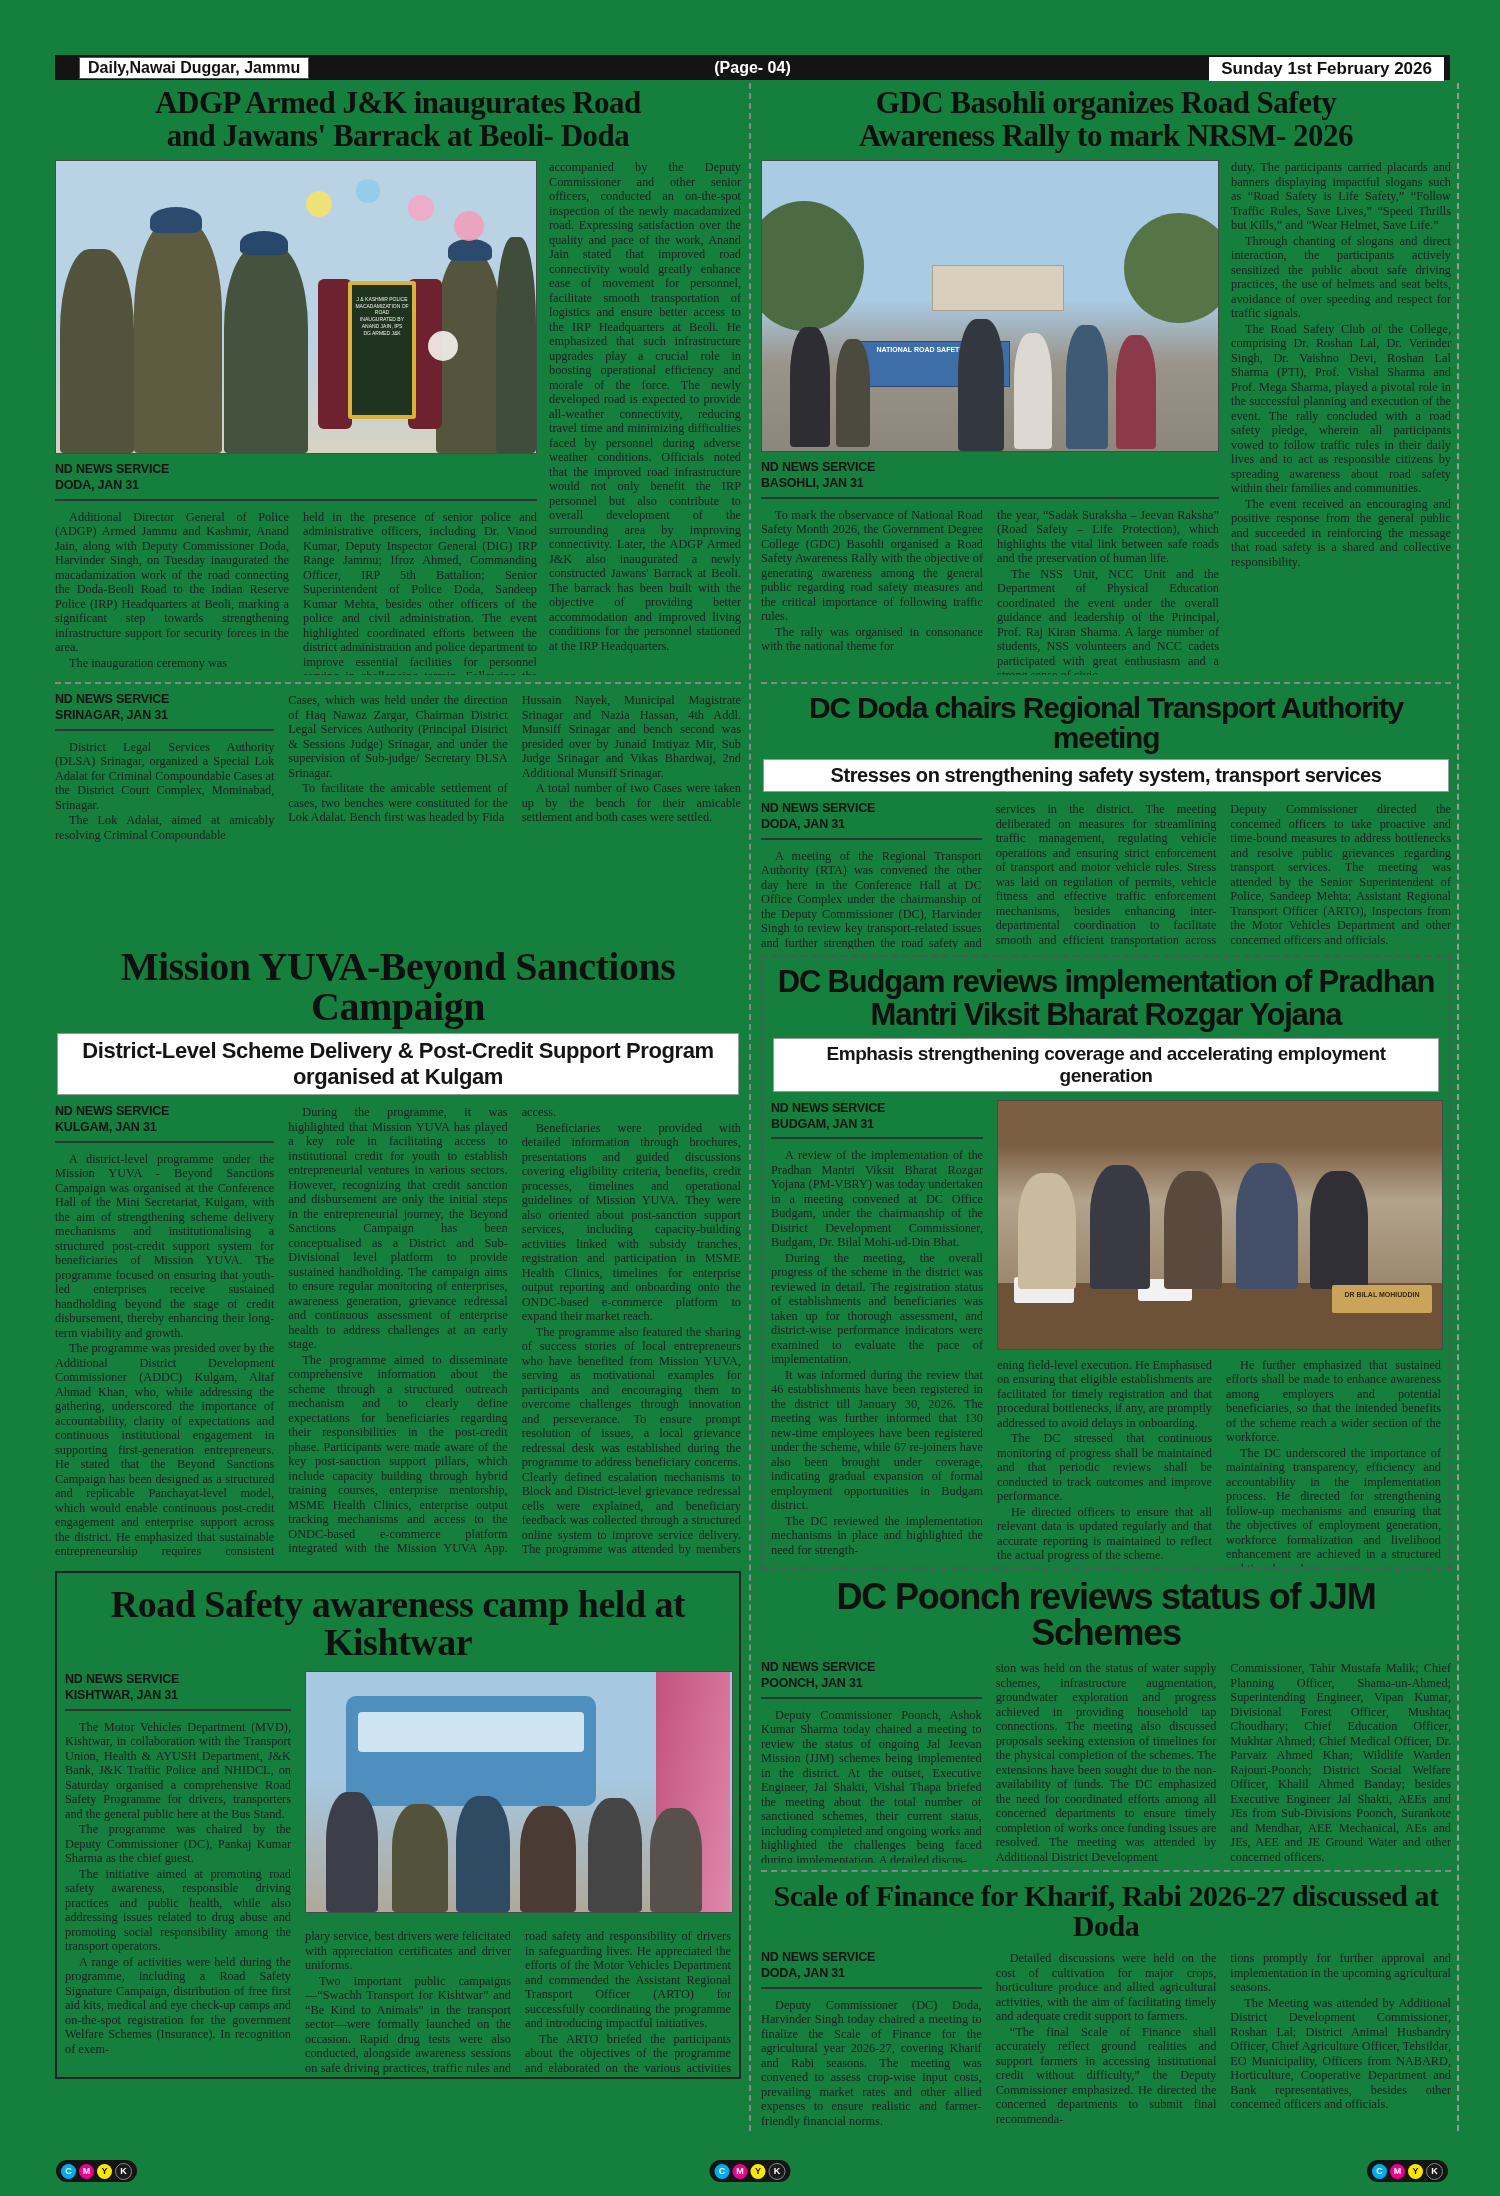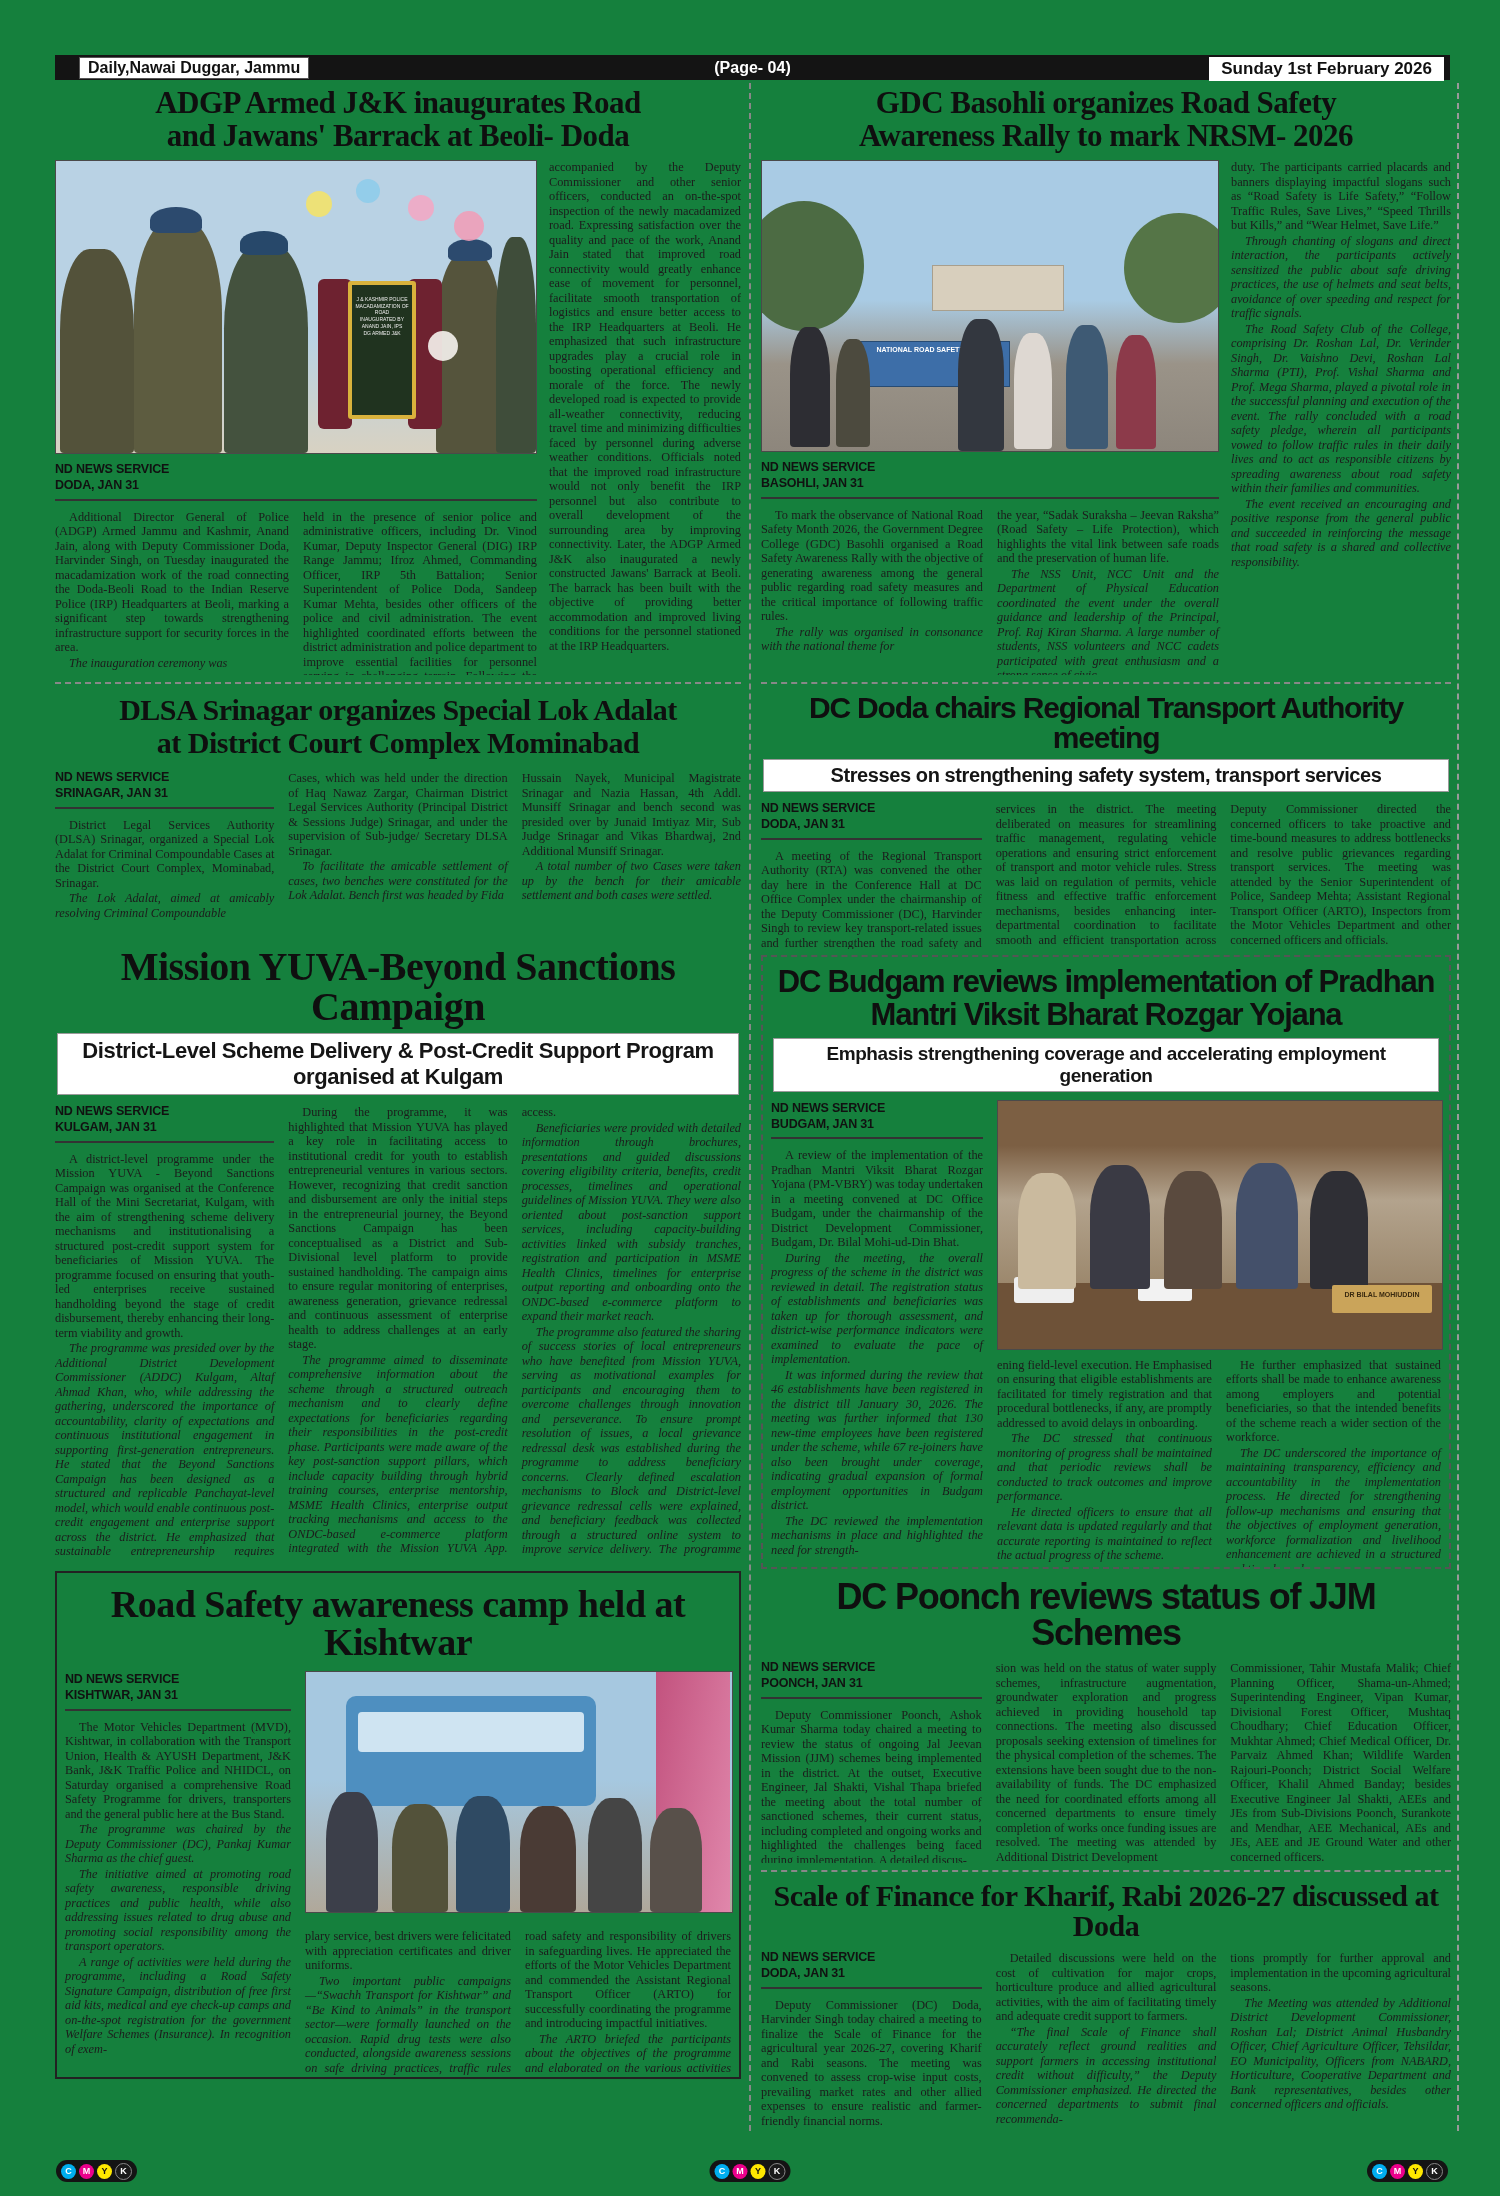--- a/index.html
+++ b/index.html
@@ -32,21 +32,21 @@
   .subtitle-box{border:1px solid #9a9a9a;background:#fff;text-align:center;
         font-family:"Liberation Sans",sans-serif;font-weight:bold;color:#151515;
         padding:4px 4px;margin:6px 2px 8px;letter-spacing:-.4px;}
   .byline{font-family:"Liberation Sans",sans-serif;font-weight:bold;font-size:12.5px;
         line-height:1.3;color:#111;border-bottom:2px solid #333;padding-bottom:5px;
         margin-bottom:9px;letter-spacing:-.2px;}
   .cols{display:flex;gap:14px;justify-content:space-between;}
   .col{flex:1;min-width:0;text-align:justify;font-family:"Liberation Serif",serif;
         font-size:12.3px;line-height:1.18;color:#1c1c1c;}
   .col p{margin:0;text-indent:14px;}
-  .col p+p{margin-top:1px;font-style:italic;}
+  .col p+p{margin-top:1px;}
   .col.cont>p:first-child{text-indent:0;}
   
   .photo{position:relative;overflow:hidden;border:1px solid #4a4a4a;background:#cbdce8;}
   .photo *{position:absolute;}
   .fig{background:#53523a;border-radius:40% 40% 4px 4px;}
   .cap{background:#2c4a6e;border-radius:50% 50% 20% 20%;}
   .plaque{background:#20331f;color:#eee;text-align:center;font-family:"Liberation Sans",sans-serif;
         border:4px solid #d9b23c;border-radius:3px;}
   .plaque p{margin:1px 0;font-size:5px;line-height:1.2;position:static;}
   .balloon{border-radius:50%;opacity:.9;}
@@ -126,24 +126,20 @@
           </div>
           <div class="col cont" style="flex:0 0 192px;">
               <p>accompanied by the Deputy Commissioner and other senior officers, conducted an on-the-spot inspection of the newly macadamized road. Expressing satisfaction over the quality and pace of the work, Anand Jain stated that improved road connectivity would greatly enhance ease of movement for personnel, facilitate smooth transportation of logistics and ensure better access to the IRP Headquarters at Beoli. He emphasized that such infrastructure upgrades play a crucial role in boosting operational efficiency and morale of the force. The newly developed road is expected to provide all-weather connectivity, reducing travel time and minimizing difficulties faced by personnel during adverse weather conditions. Officials noted that the improved road infrastructure would not only benefit the IRP personnel but also contribute to overall development of the surrounding area by improving connectivity. Later, the ADGP Armed J&amp;K also inaugurated a newly constructed Jawans' Barrack at Beoli. The barrack has been built with the objective of providing better accommodation and improved living conditions for the personnel stationed at the IRP Headquarters.</p>
             </div>
         </div>
       </section>
 
       <div class="hr-dash"></div>
 
       <section style="height:246px;">
-        <div class="hl-serif" style="font-size:30px;line-height:1.1;margin:2px 0 10px;">
-            <p>DLSA Srinagar organizes Special Lok Adalat</p>
-            <p>at District Court Complex Mominabad</p>
-          </div>
         <div class="cols">
           <div style="flex:1;min-width:0;">
             <div class="byline">
               <span>ND NEWS SERVICE</span><br>
               <span>SRINAGAR, JAN 31</span>
             </div>
             <div class="col">
                 <p>District Legal Services Authority (DLSA) Srinagar, organized a Special Lok Adalat for Criminal Compoundable Cases at the District Court Complex, Mominabad, Srinagar.</p>
                 <p>The Lok Adalat, aimed at amicably resolving Criminal Compoundable</p>
               </div>

